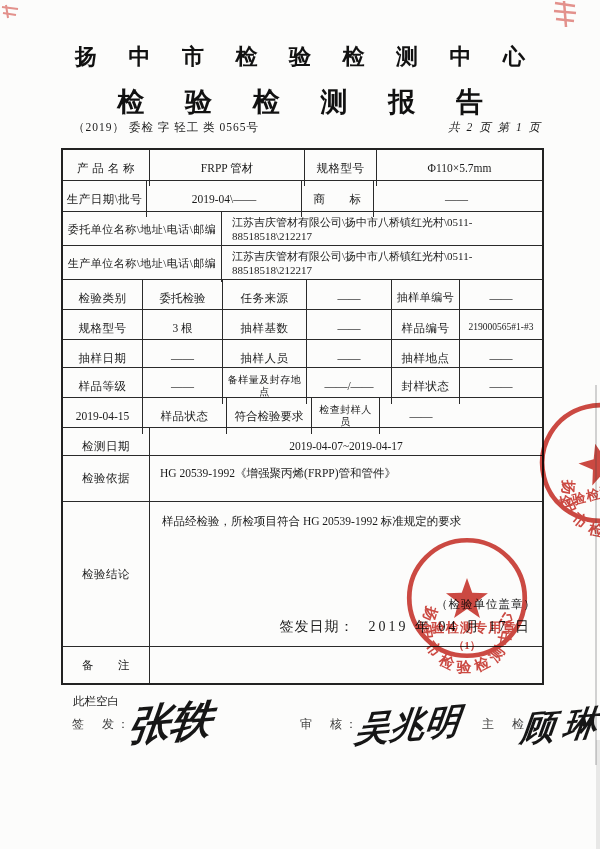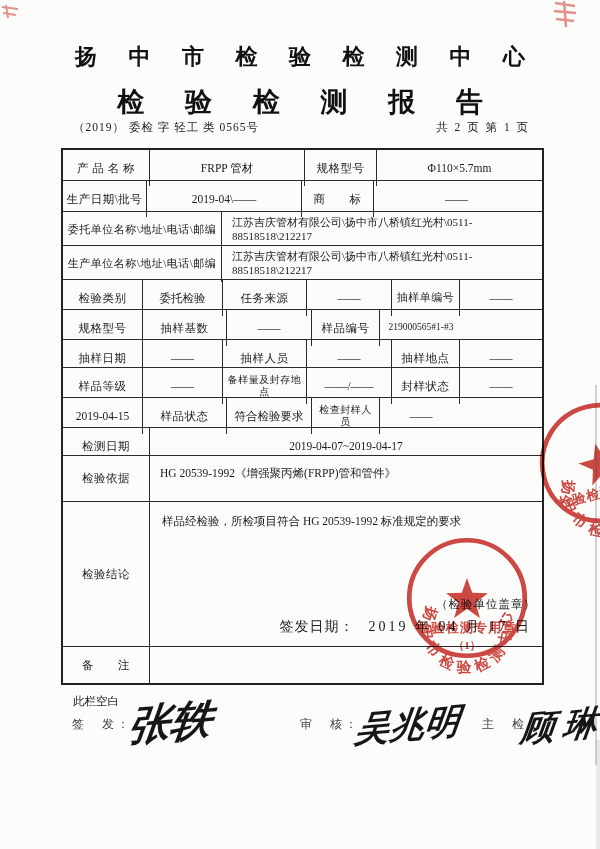--- a/index.html
+++ b/index.html
@@ -12,21 +12,21 @@
   .org-title{
     position:absolute;top:42px;left:0;width:100%;text-align:center;
     font-size:22px;font-weight:700;letter-spacing:13px;text-indent:13px;color:#111;
   }
   .report-title{
     position:absolute;top:84px;left:0;width:100%;text-align:center;
     font-size:27px;font-weight:700;letter-spacing:17px;text-indent:17px;color:#111;
   }
   .doc-line{position:absolute;top:120px;left:63px;width:479px;font-size:11.5px;}
   .doc-no{position:absolute;left:10px;top:0;letter-spacing:1px;}
-  .page-info{position:absolute;right:12px;top:0;letter-spacing:2px;}
+  .page-info{position:absolute;right:0;top:0;letter-spacing:2px;font-style:italic;}
   
   .report-table{
     position:absolute;left:61px;top:148px;width:479px;
     border:2px solid #222;
   }
   .trow{display:flex;box-sizing:border-box;border-bottom:1px solid #2a2a2a;}
   .trow:last-child{border-bottom:none;flex-direction:column;}
   .tcell{
     box-sizing:border-box;border-right:1px solid #2a2a2a;
     display:flex;align-items:center;justify-content:center;
@@ -99,20 +99,21 @@
       <div class="tcell lab" style="width:80px">检验类别</div>
       <div class="tcell" style="width:80px">委托检验</div>
       <div class="tcell lab" style="width:84px">任务来源</div>
       <div class="tcell" style="width:85px">——</div>
       <div class="tcell lab" style="width:68px;font-size:11px">抽样单编号</div>
       <div class="tcell" style="width:82px">——</div>
     </div>
 
     <div class="trow" style="height:30px">
       <div class="tcell lab" style="width:80px">规格型号</div>
+      <div class="tcell" style="width:80px">3 根</div>
       <div class="tcell lab" style="width:84px">抽样基数</div>
       <div class="tcell" style="width:85px">——</div>
       <div class="tcell lab" style="width:68px">样品编号</div>
       <div class="tcell" style="width:82px;font-size:9.5px">219000565#1-#3</div>
     </div>
 
     <div class="trow" style="height:28px">
       <div class="tcell lab" style="width:80px">抽样日期</div>
       <div class="tcell" style="width:80px">——</div>
       <div class="tcell lab" style="width:84px">抽样人员</div>

